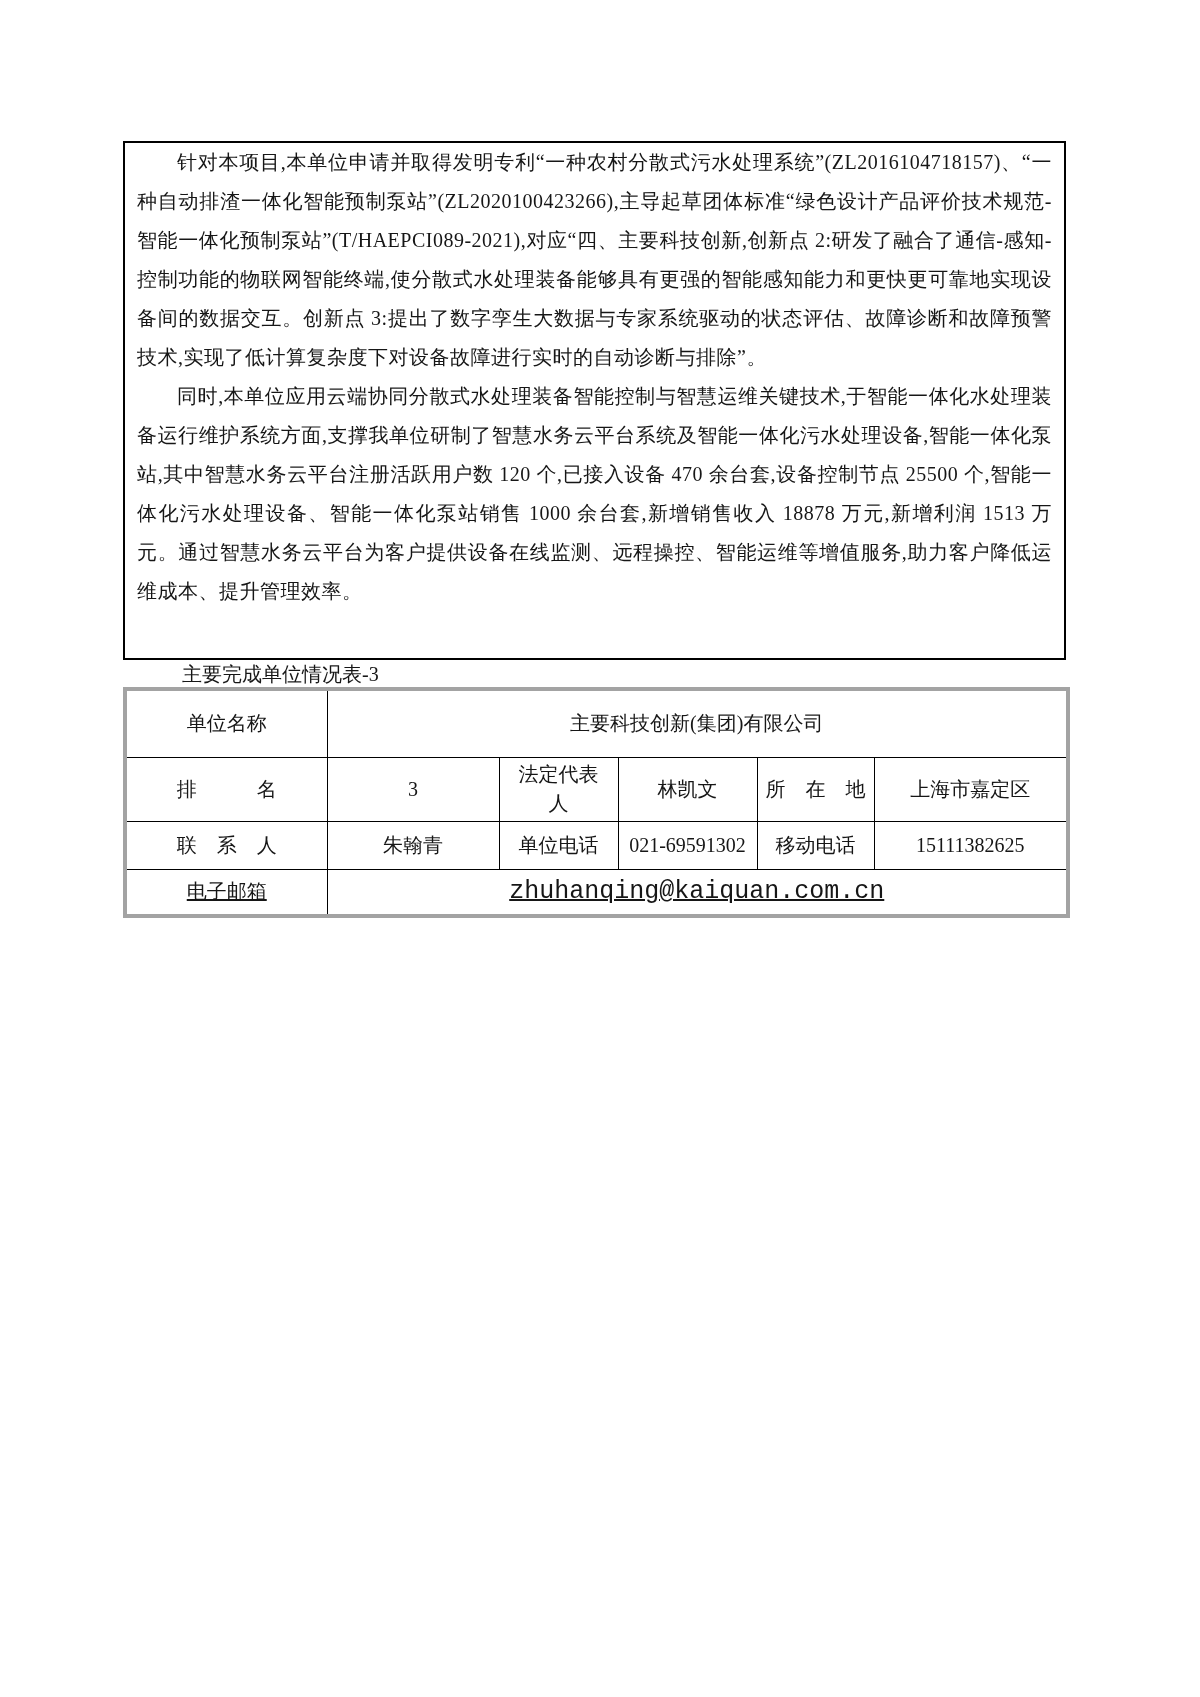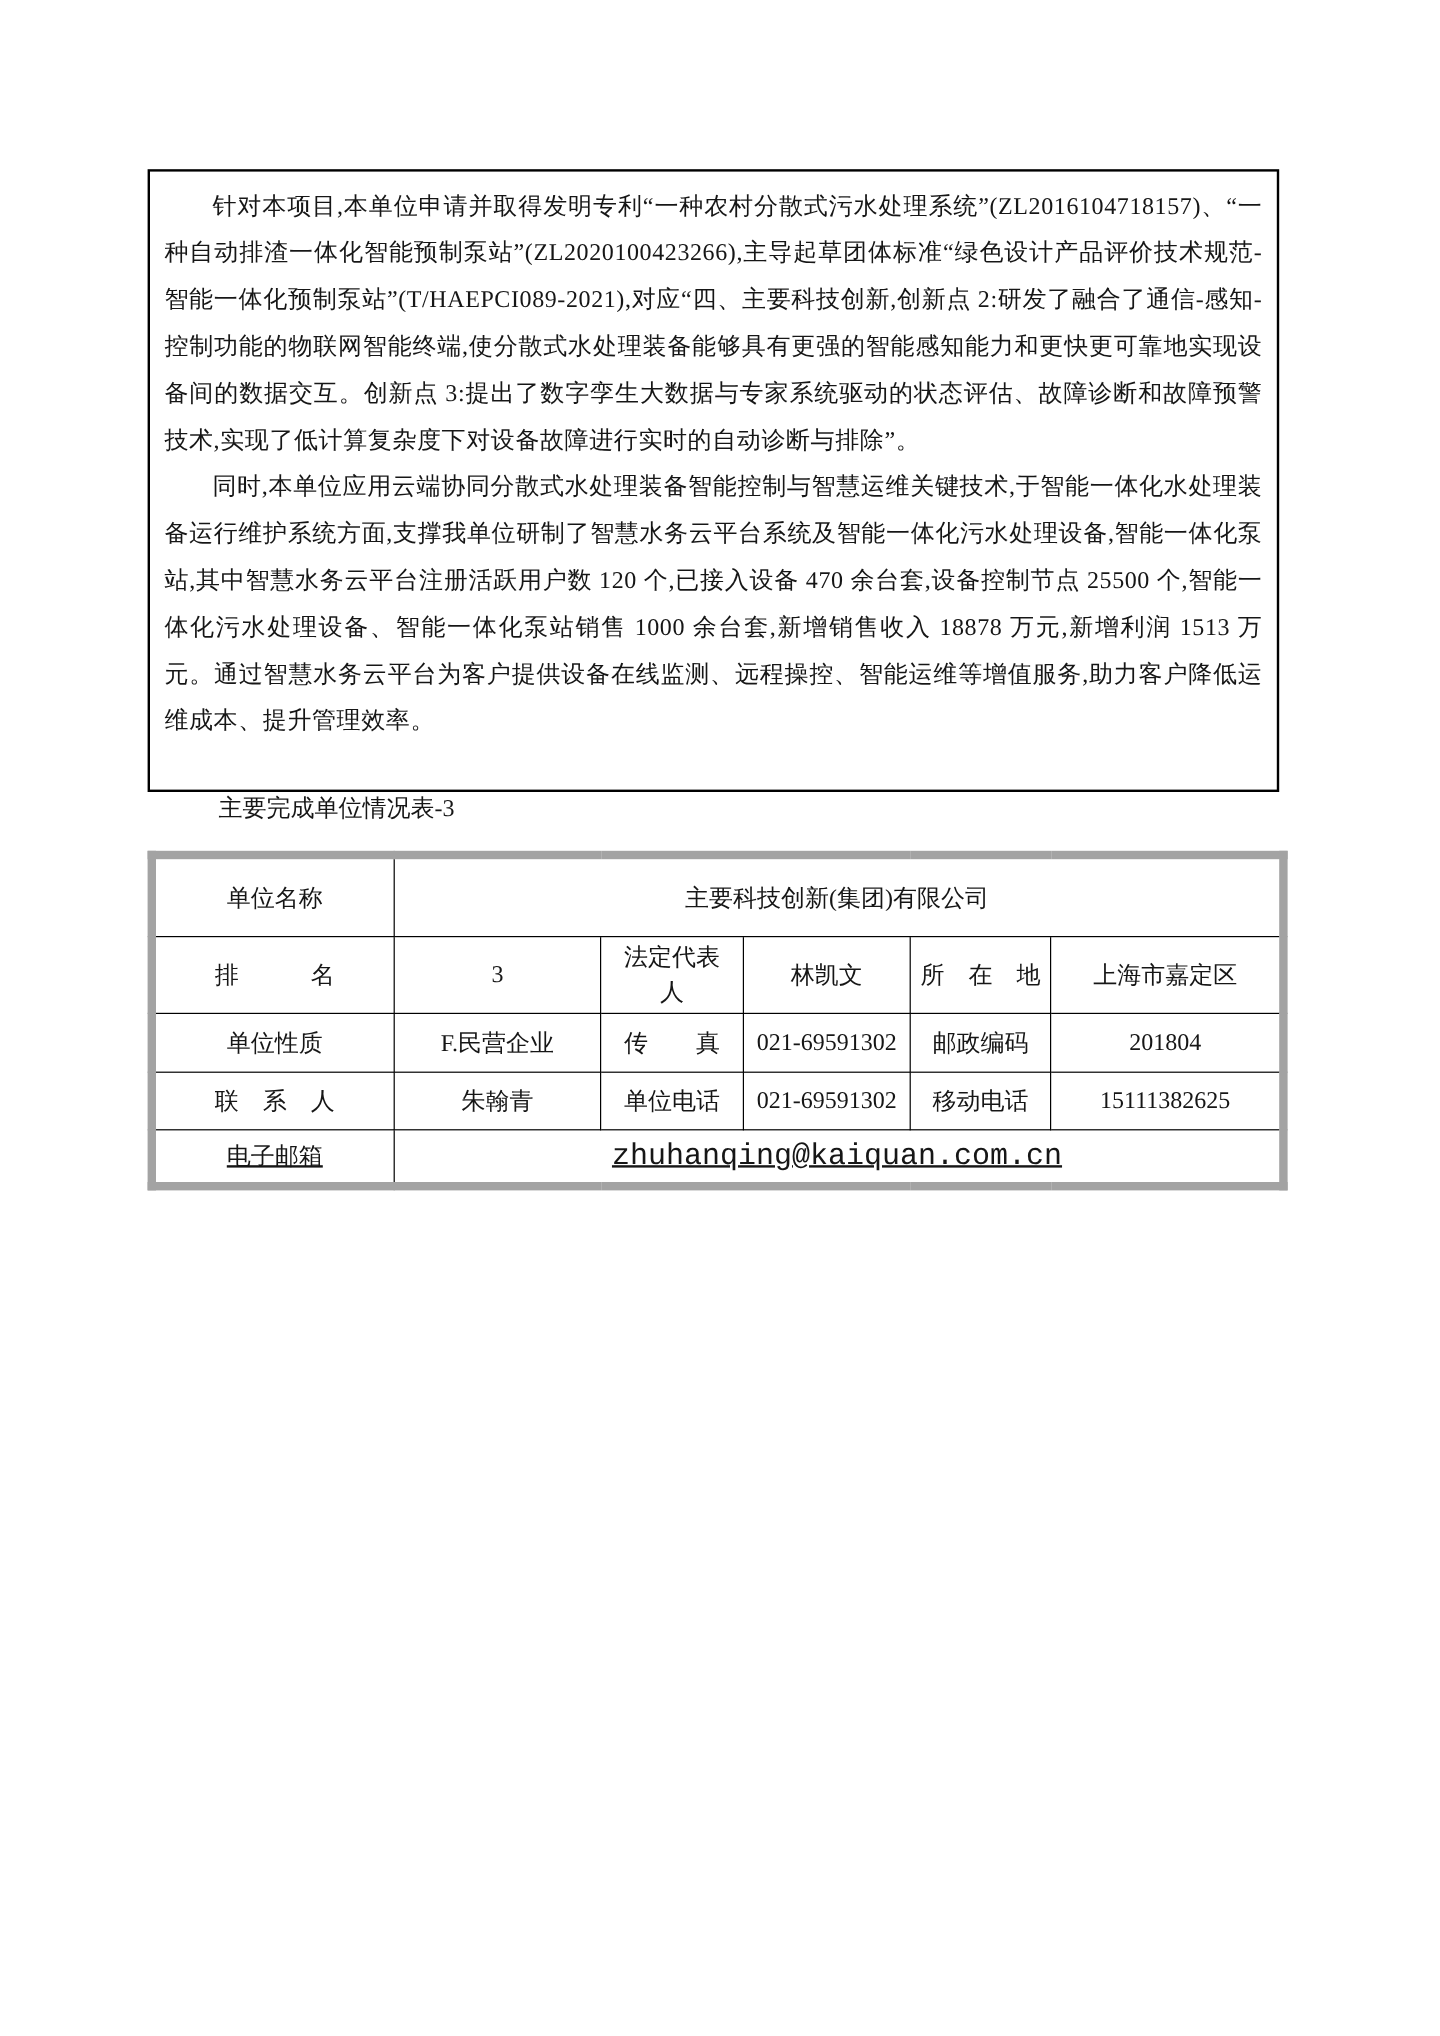--- a/index.html
+++ b/index.html
@@ -19,42 +19,41 @@
     position: absolute;
     left: 123px;
     top: 141px;
     width: 943px;
   }
   .info-box {
     box-sizing: border-box;
     width: 943px;
     min-height: 519px;
     border: 2px solid #000000;
-    padding: 10px 12px 8px 12px;
+    padding: 0 12px 8px 12px;
     overflow: hidden;
   }
   .info-box p {
     margin: 0;
     font-size: 20px;
     line-height: 39px;
     text-align: justify;
     text-indent: 2em;
     letter-spacing: 0.5px;
   }
   .table-caption {
     margin: 1px 0 0 59px;
     font-size: 20px;
     line-height: 26px;
   }
   table.unit-table {
-    margin-top: 22px;
     width: 943px;
     border-collapse: collapse;
     table-layout: fixed;
-    border: 7px solid #a3a3a3;
+    border: 4px solid #a3a3a3;
   }
   table.unit-table td {
     border: 1px solid #000000;
     font-size: 20px;
     text-align: center;
     vertical-align: middle;
     padding: 2px 4px;
     overflow: hidden;
   }
   td.cell-left {
@@ -110,28 +109,20 @@
           <td colspan="5">主要科技创新(集团)有限公司</td>
         </tr>
         <tr class="row-2">
           <td>排　　　名</td>
           <td>3</td>
           <td><span class="wrap-narrow">法定代表人</span></td>
           <td>林凯文</td>
           <td>所　在　地</td>
           <td>上海市嘉定区</td>
         </tr>
-        <tr class="row-3">
-          <td>单位性质</td>
-          <td>F.民营企业</td>
-          <td>传　　真</td>
-          <td>021-69591302</td>
-          <td>邮政编码</td>
-          <td>201804</td>
-        </tr>
         <tr class="row-5">
           <td>联　系　人</td>
           <td>朱翰青</td>
           <td>单位电话</td>
           <td>021-69591302</td>
           <td>移动电话</td>
           <td>15111382625</td>
         </tr>
         <tr class="row-6">
           <td>电子邮箱</td>

